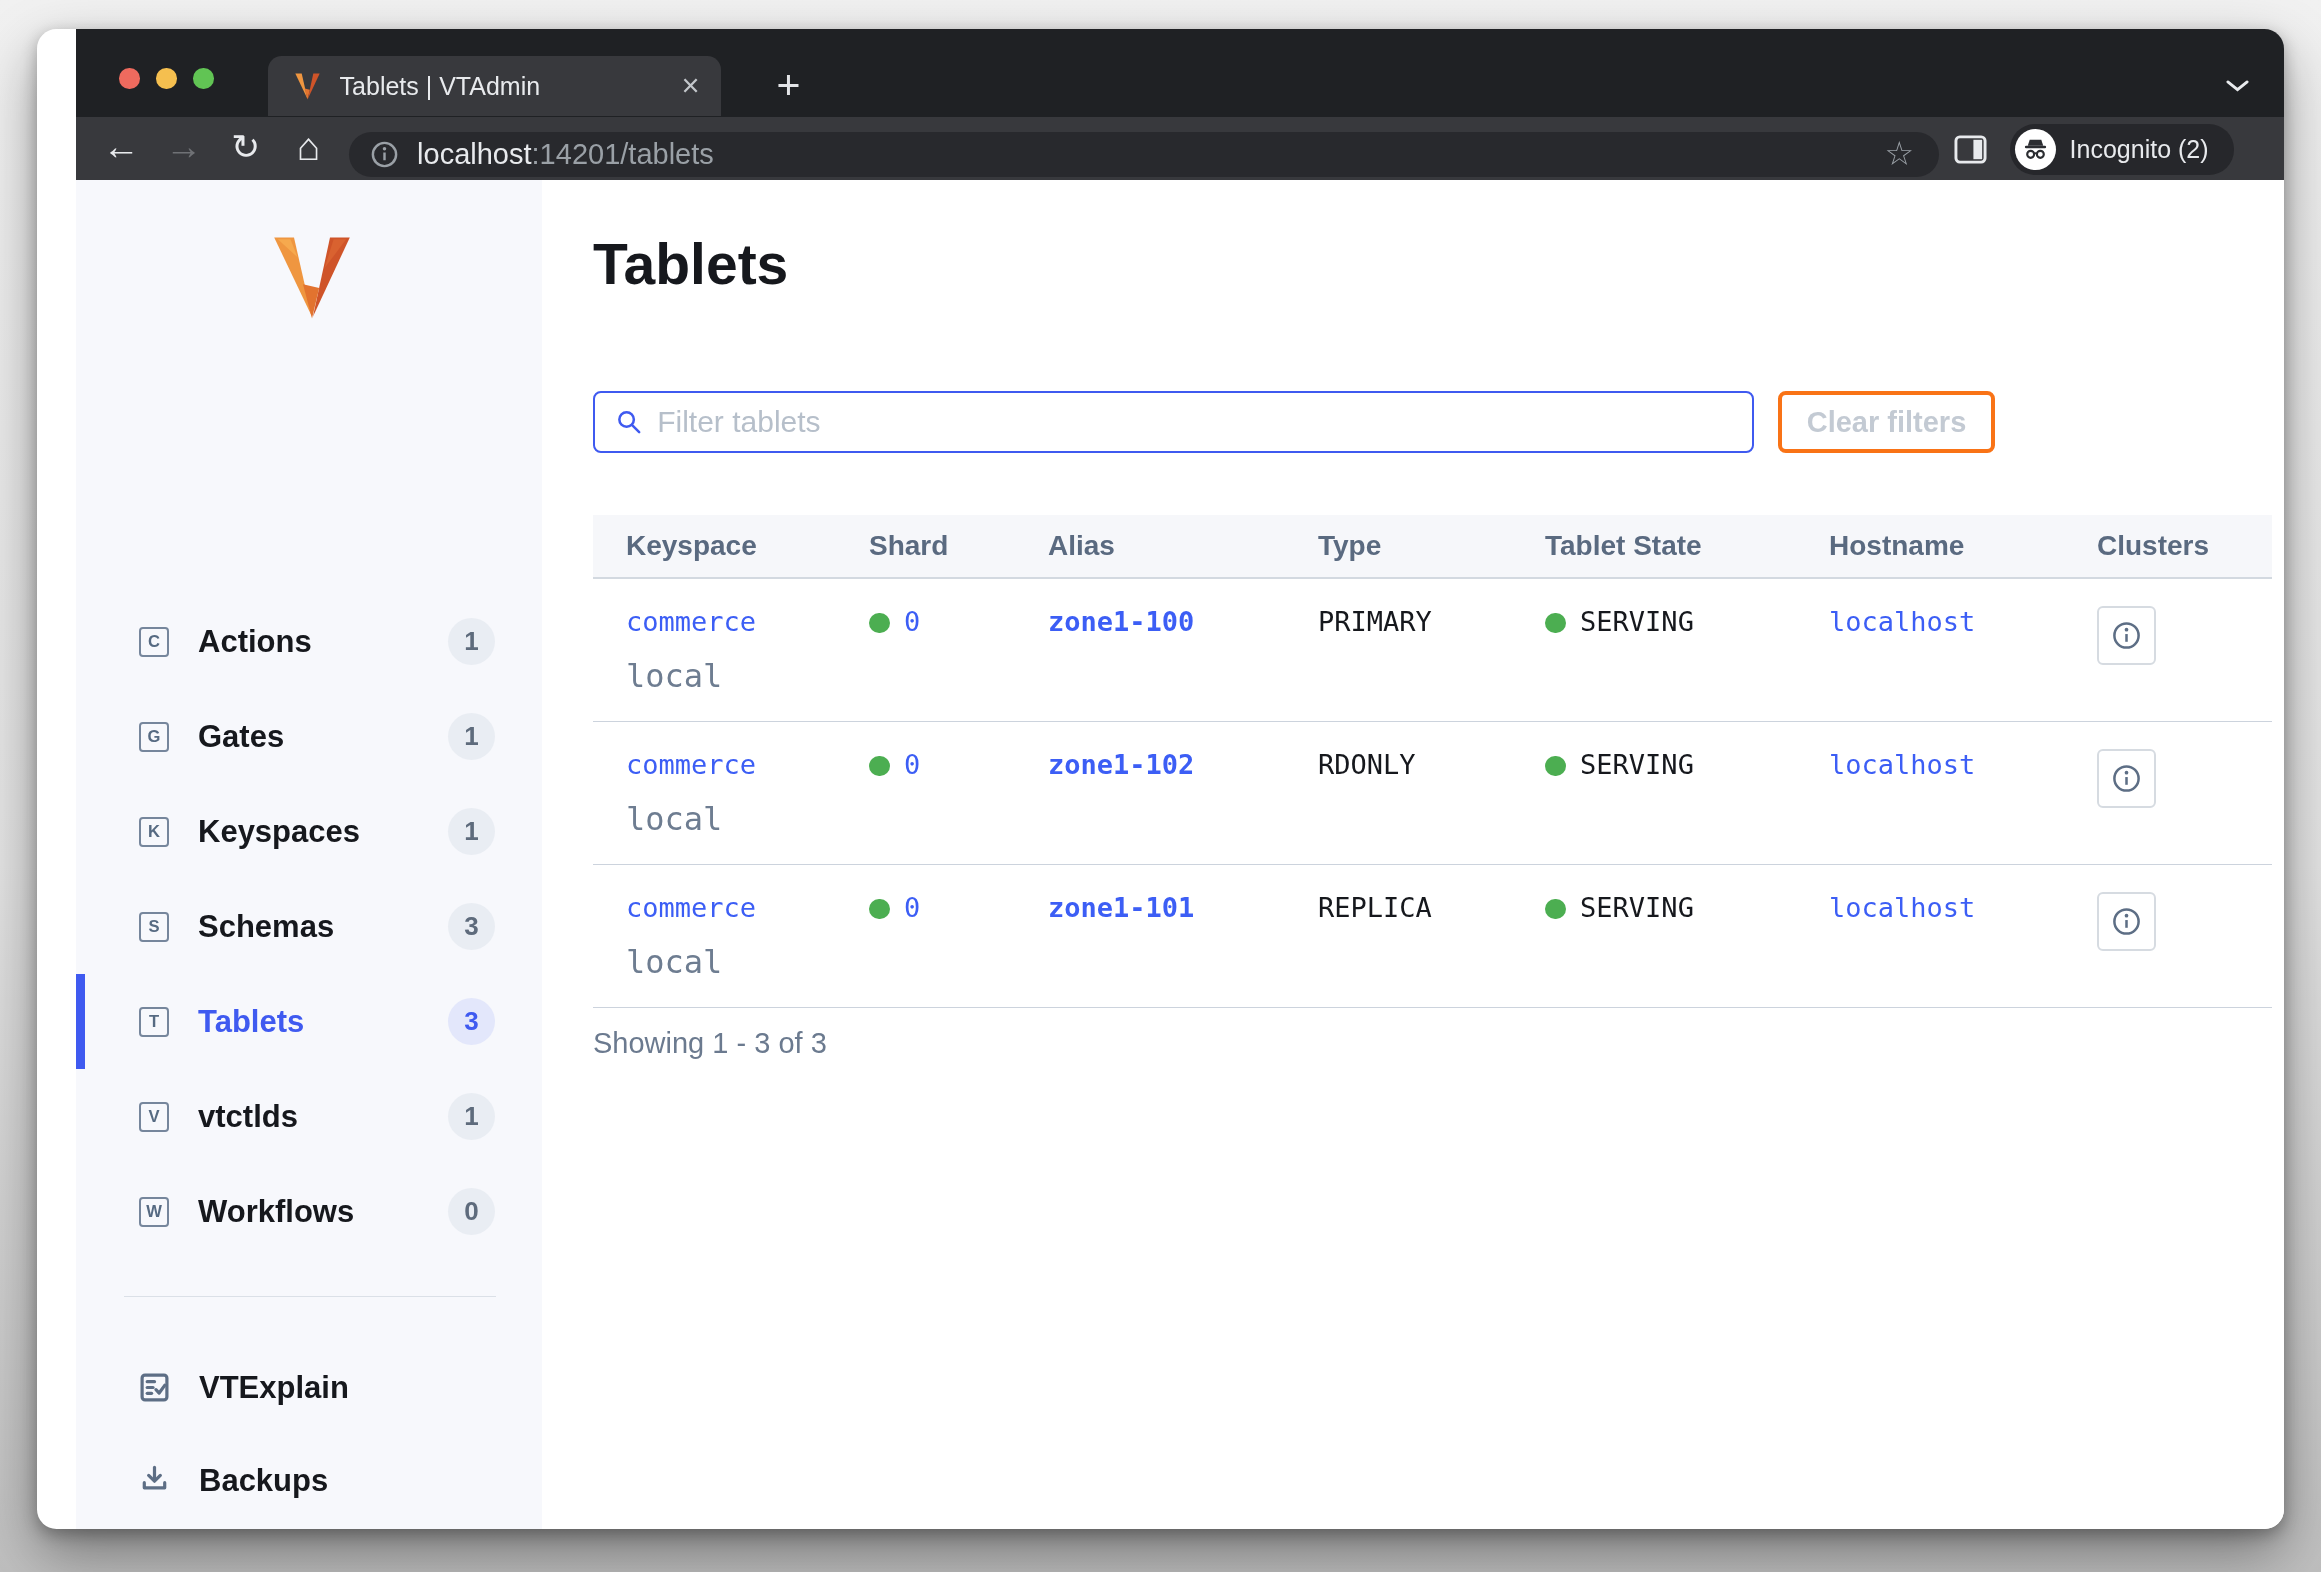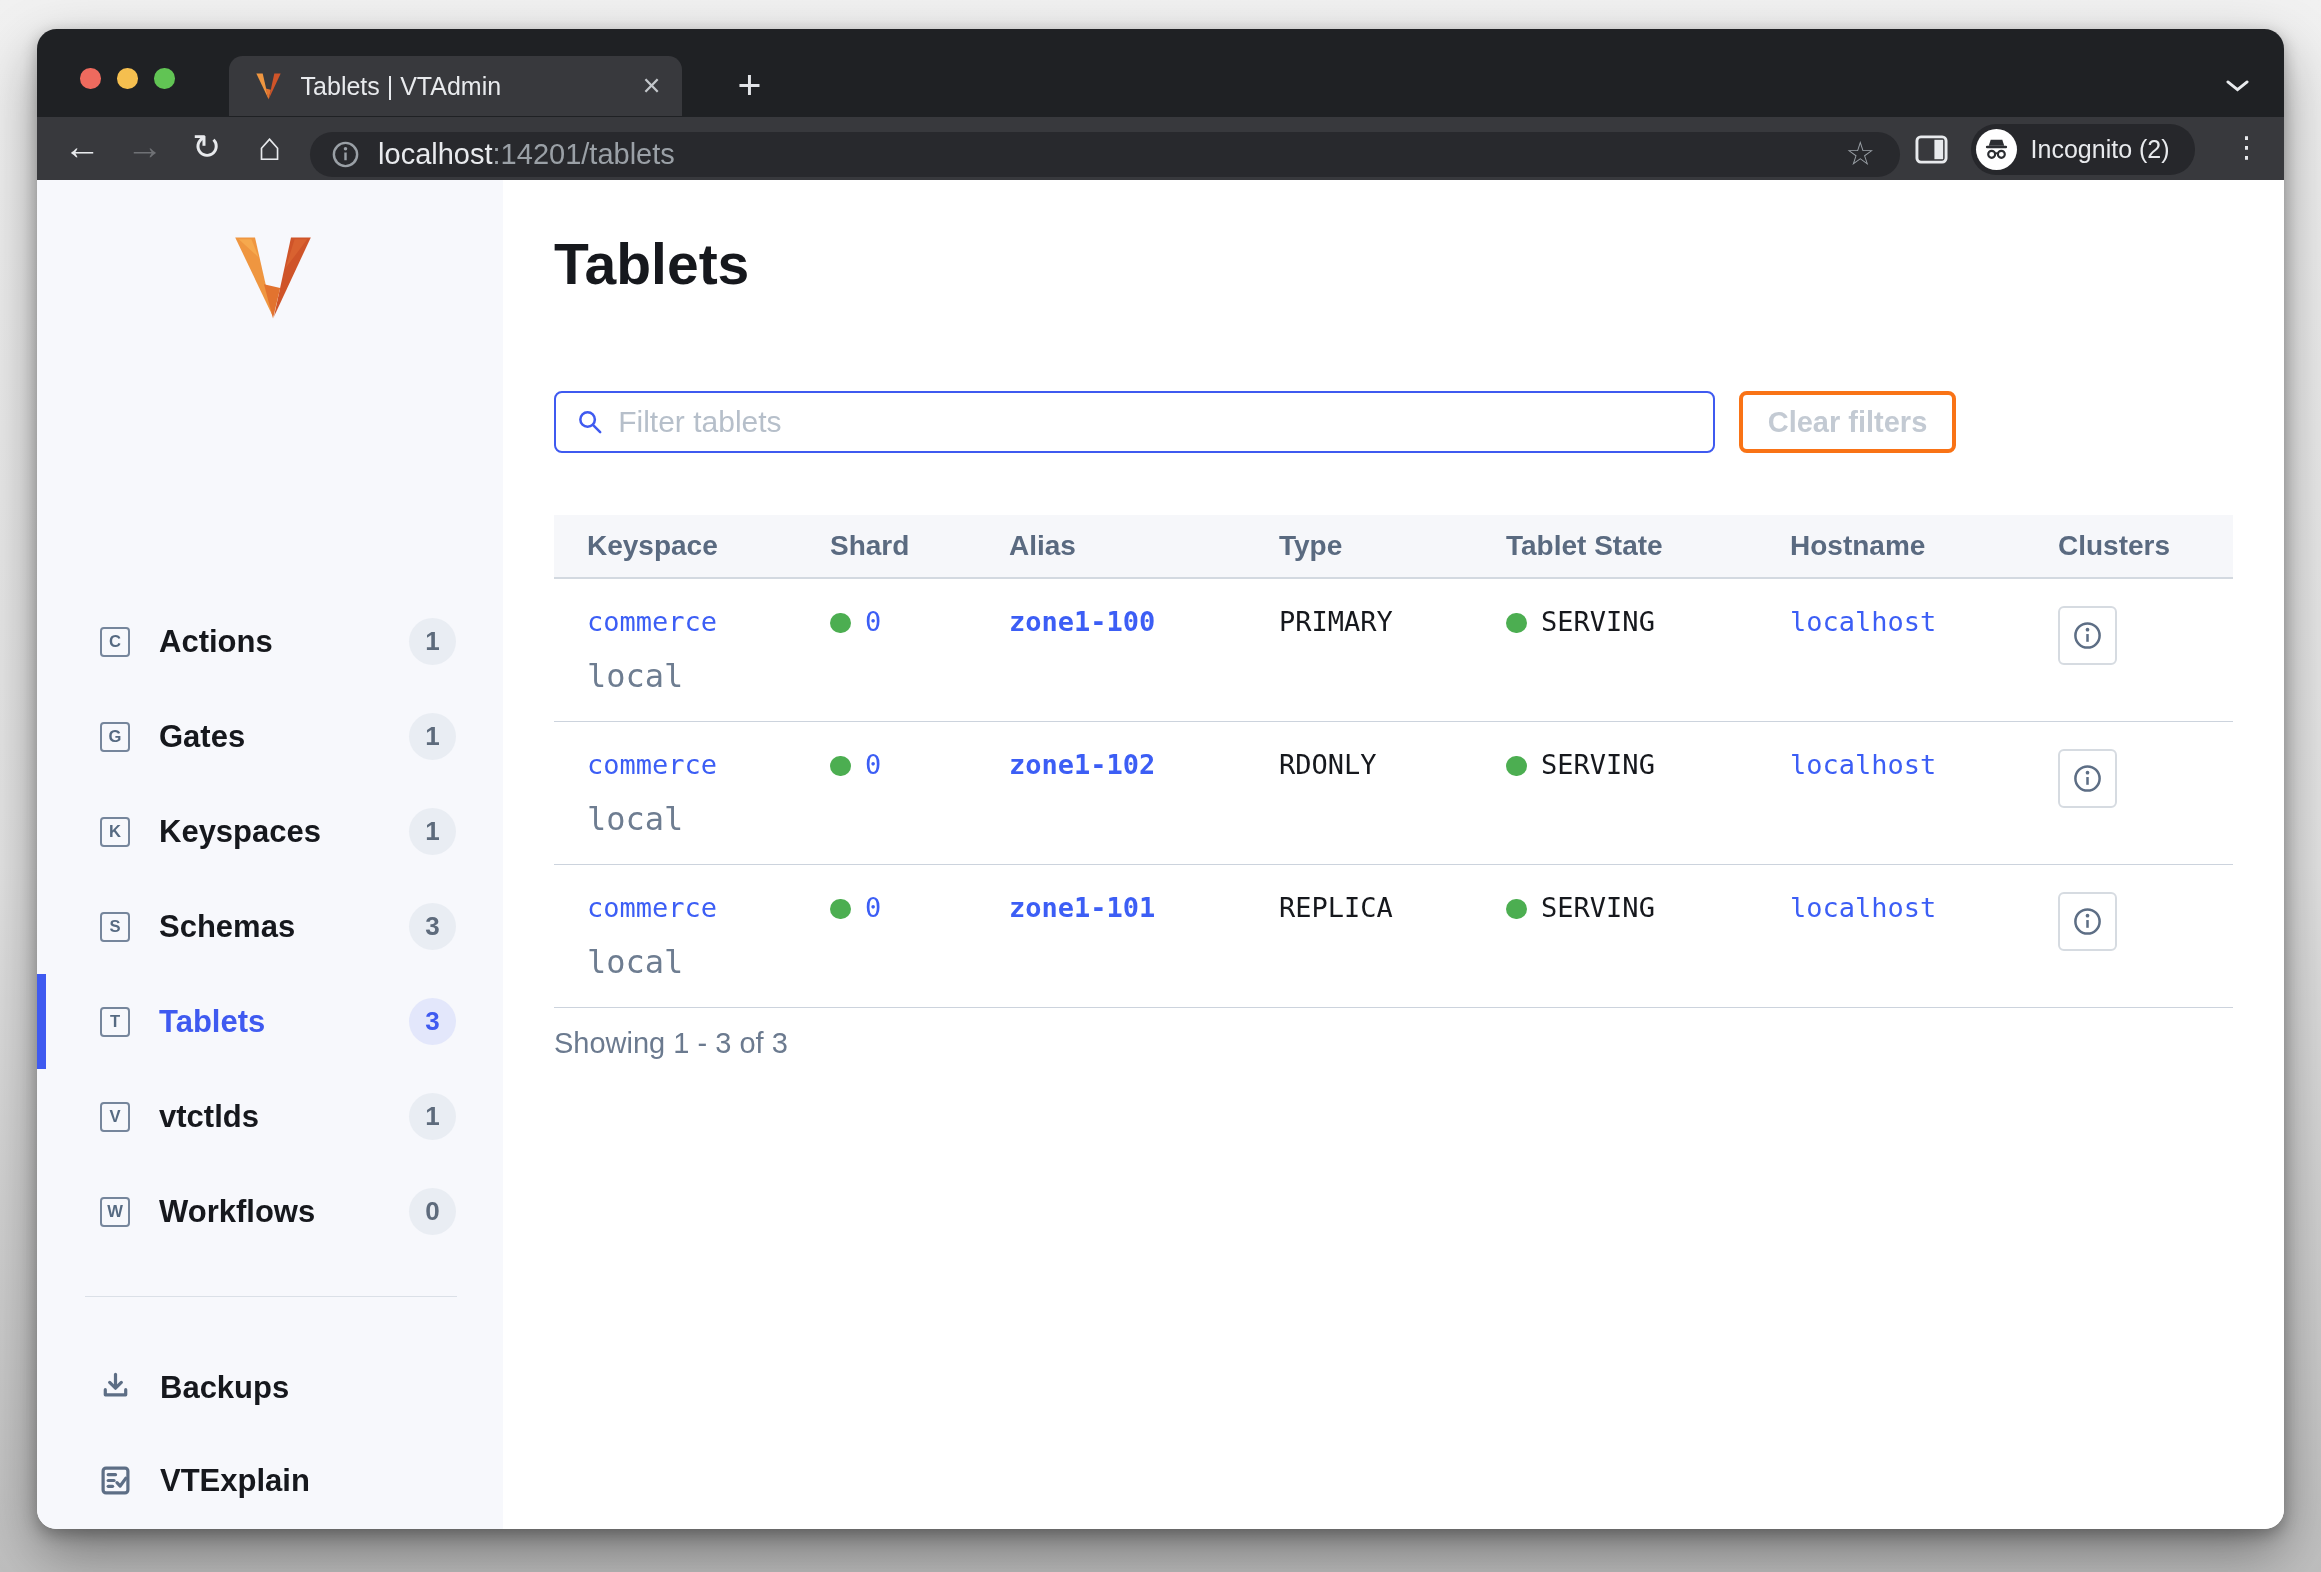--- a/index.html
+++ b/index.html
@@ -6,21 +6,21 @@
   html,body { width:2321px; height:1572px; }
   body{
     font-family:"Liberation Sans","DejaVu Sans",sans-serif;
     background:linear-gradient(180deg,#f1f1f1 0%,#e3e3e3 55%,#bfbfbf 100%);
     position:relative; overflow:hidden;
   }
   .window{
     position:absolute; left:37px; top:29px; width:2247px; height:1500px;
     border-radius:19.5px; overflow:hidden; background:#fff;
     box-shadow:0 5.9px 15.6px rgba(0,0,0,.28), 0 25px 59px rgba(0,0,0,.38);
-    display:flex; flex-direction:column;
+    display:flex; flex-direction:column;padding-left:39px;
   }
   
   .tabstrip{ position:relative; height:88px; background:#1f2124; flex:none; }
   .light{ position:absolute; top:39px; width:20.5px; height:20.5px; border-radius:50%; }
   .light.red{ left:43px; background:#ee6a5e; }
   .light.yellow{ left:80px; background:#f5bf4f; }
   .light.green{ left:117px; background:#61c454; }
   .tab{
     position:absolute; left:192px; top:27px; width:453px; height:60px;
     background:#38393d; border-radius:13.7px 13.7px 0 0; display:flex; align-items:center;
@@ -238,35 +238,35 @@
           <span class="lbl">Workflows</span>
           <span class="badge">0</span>
         </div>
       </nav>
 
       <div class="divider"></div>
 
       <div class="tools" style="top:1161px;">
         <div class="tool-item">
           <svg class="t-ic" viewBox="0 0 24 24" fill="none" stroke="#5d6e85" stroke-width="2.2" stroke-linecap="round" stroke-linejoin="round">
-            <line x1="12" y1="3" x2="12" y2="12"></line>
-            <polyline points="8,8.5 12,12.5 16,8.5"></polyline>
-            <path d="M5 13.5 v3.5 h14 v-3.5"></path>
-          </svg>
-          <span class="lbl">Backups</span>
-        </div>
-        <div class="tool-item">
-          <svg class="t-ic" viewBox="0 0 24 24" fill="none" stroke="#5d6e85" stroke-width="2.2" stroke-linecap="round" stroke-linejoin="round">
             <rect x="3.5" y="3.5" width="17" height="17" rx="2"></rect>
             <line x1="7" y1="8" x2="12" y2="8"></line>
             <line x1="7" y1="12" x2="11" y2="12"></line>
             <line x1="7" y1="16" x2="10" y2="16"></line>
             <polyline points="13,13.5 15.2,15.8 19,10.5"></polyline>
           </svg>
           <span class="lbl">VTExplain</span>
+        </div>
+        <div class="tool-item">
+          <svg class="t-ic" viewBox="0 0 24 24" fill="none" stroke="#5d6e85" stroke-width="2.2" stroke-linecap="round" stroke-linejoin="round">
+            <line x1="12" y1="3" x2="12" y2="12"></line>
+            <polyline points="8,8.5 12,12.5 16,8.5"></polyline>
+            <path d="M5 13.5 v3.5 h14 v-3.5"></path>
+          </svg>
+          <span class="lbl">Backups</span>
         </div>
         <div class="tool-item">
           
           
         </div>
       </div>
     </aside>
 
     <main>
       <h1 class="page-title">Tablets</h1>

